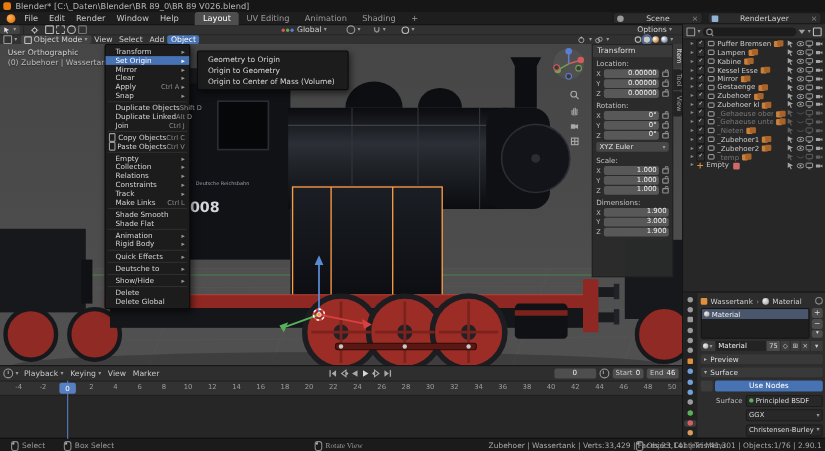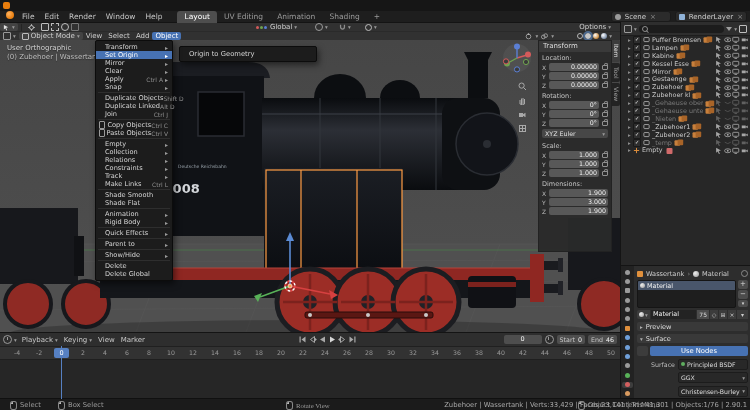--- a/index.html
+++ b/index.html
@@ -6,30 +6,30 @@
   body{width:750px;height:410px;overflow:hidden;font-family:"DejaVu Sans",sans-serif;
        -webkit-font-smoothing:antialiased;position:relative;color:#c8c8c8;}
   #app{position:absolute;inset:0;background:#1d1d1d;}
   
   .titlebar{position:absolute;left:0;top:0;width:750px;height:11px;background:#161616;
     display:flex;align-items:center;gap:4px;padding-left:3px;box-sizing:border-box;}
   .blender-badge{width:7px;height:7px;border-radius:2px;background:#e87d0d;display:inline-block;}
   .title-text{font-size:7.5px;color:#b5b5b5;white-space:nowrap;}
   
   .topbar{position:absolute;left:0;top:11px;width:750px;height:12px;background:#1e1e1e;
-    display:flex;align-items:flex-start;box-sizing:border-box;padding:0 3px;border-bottom:1px solid #141414;}
+    display:flex;align-items:center;box-sizing:border-box;padding:0 3px;border-bottom:1px solid #141414;}
   .blender-logo{width:8px;height:8px;border-radius:50%;background:radial-gradient(circle at 35% 35%,#ffb25e,#e87d0d 70%);margin:0 3px;}
   .menubar{display:flex;}
   .menu-label{font-size:7.5px;color:#c6c6c6;padding:0 5px;line-height:12px;cursor:default;}
   .workspaces{display:flex;margin-left:10px;height:12px;align-items:flex-end;}
   .ws-tab{font-size:7.5px;color:#9b9b9b;padding:1px 7px;border-radius:3px 3px 0 0;line-height:10px;}
   .ws-tab.active{background:#4e4e4e;color:#fff;}
   .topbar-right{margin-left:auto;display:flex;gap:4px;align-items:center;}
   .scene-pill{background:#2b2b2b;border:1px solid #1a1a1a;border-radius:3px;height:9px;display:flex;
-    align-items:center;font-size:7px;color:#cdcdcd;padding:0 3px;gap:4px;min-width:52px;}
+    align-items:center;font-size:7px;color:#cdcdcd;padding:0 3px;gap:20px;min-width:52px;}
   .pill-x{color:#8a8a8a;font-size:7px;}
   .mini-icon{width:6px;height:6px;border-radius:50%;background:#9a9a9a;display:inline-block;}
   .mini-icon.layer-icon{border-radius:1px;background:#8fb2d8;}
   
   .headerA,.headerB{position:absolute;left:0;width:620px;height:9px;background:#313131;
     display:flex;align-items:center;font-size:7px;box-sizing:border-box;}
   .headerA{top:23px;border-bottom:1px solid #2a2a2a;}
   .headerB{top:32px;height:8px;}
   .hbtn{display:flex;align-items:center;gap:2px;padding:0 3px;height:8px;border-radius:2px;color:#cfcfcf;}
   .hbtn.pill{background:#434343;}
@@ -168,20 +168,21 @@
   .mouse:before{content:"";position:absolute;left:0;top:0;width:2px;height:2.5px;background:#c0c0c0;border-radius:2px 0 0 0;}
   .sb-right{position:absolute;right:3px;top:0;height:12px;display:flex;align-items:center;color:#a8a8a8;}
 </style>
 </head>
 <body>
 
 <div id="app">
 
   <div class="titlebar">
     <span class="blender-badge"></span>
+    <span class="title-text">Blender*  [C:\_Daten\Blender\BR 89_0\BR 89 V026.blend]</span>
   </div>
 
   <div class="topbar">
     <span class="blender-logo"></span>
     <div class="menubar" id="topbar-menus">
         <span class="menu-label">File</span>
         <span class="menu-label">Edit</span>
         <span class="menu-label">Render</span>
         <span class="menu-label">Window</span>
         <span class="menu-label">Help</span>
@@ -611,39 +612,45 @@
           <span class="mi-label">Rigid Body</span>
           <span class="mi-arrow">▸</span>
         </div>
         <div class="menu-sep"></div>
         <div class="menu-item">
           <span class="mi-label">Quick Effects</span>
           <span class="mi-arrow">▸</span>
         </div>
         <div class="menu-sep"></div>
         <div class="menu-item">
-          <span class="mi-label">Parent to</span>
+          <span class="mi-label">Deutsche to</span>
           <span class="mi-arrow">▸</span>
         </div>
         <div class="menu-sep"></div>
         <div class="menu-item">
           <span class="mi-label">Show/Hide</span>
           <span class="mi-arrow">▸</span>
         </div>
         <div class="menu-sep"></div>
         <div class="menu-item">
           <span class="mi-label">Delete</span>
         </div>
         <div class="menu-item">
           <span class="mi-label">Delete Global</span>
         </div>
       </div>
     <div class="obj-submenu" id="obj-submenu">
         <div class="menu-item">
+          <span class="mi-label">Geometry to Origin</span>
+        </div>
+        <div class="menu-item">
           <span class="mi-label">Origin to Geometry</span>
+        </div>
+        <div class="menu-item">
+          <span class="mi-label">Origin to Center of Mass (Volume)</span>
         </div>
       </div>
   </div>
 
   <div class="outliner">
     <div class="ol-header">
       <span class="mini-sq" style="border-color:#9a9a9a"></span>
       <span class="caret">▾</span>
       <div class="ol-search">
           <span class="lens"></span>

